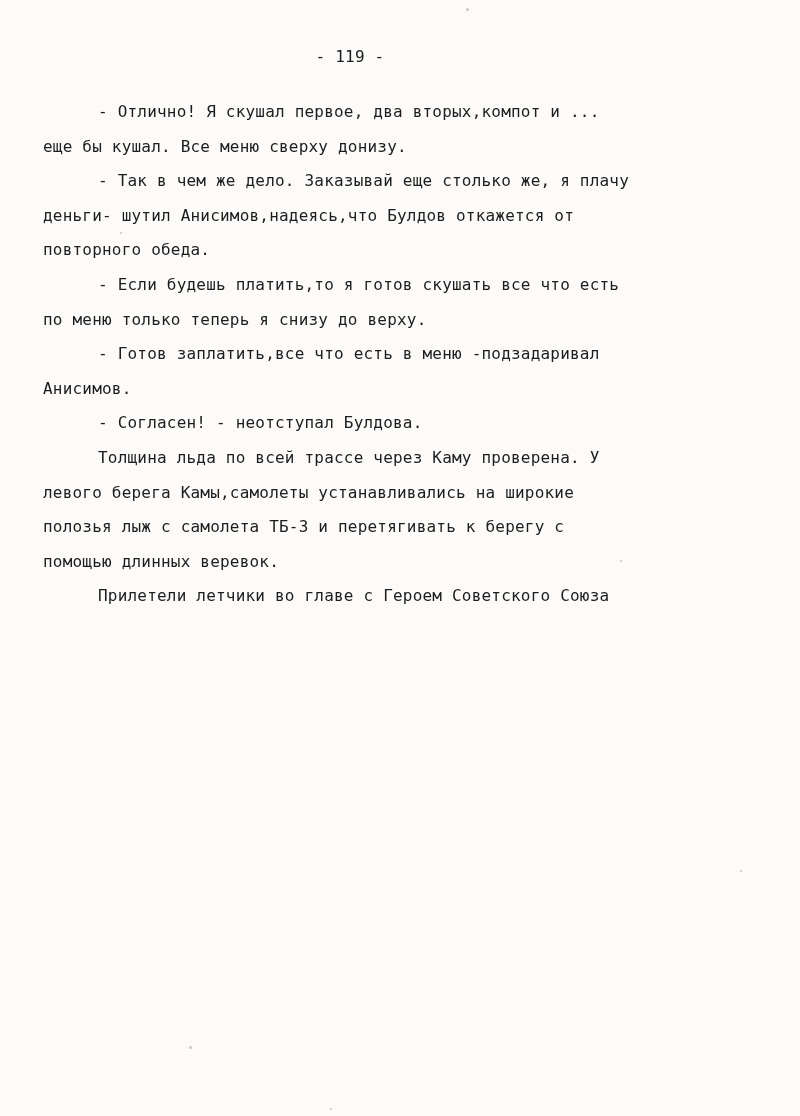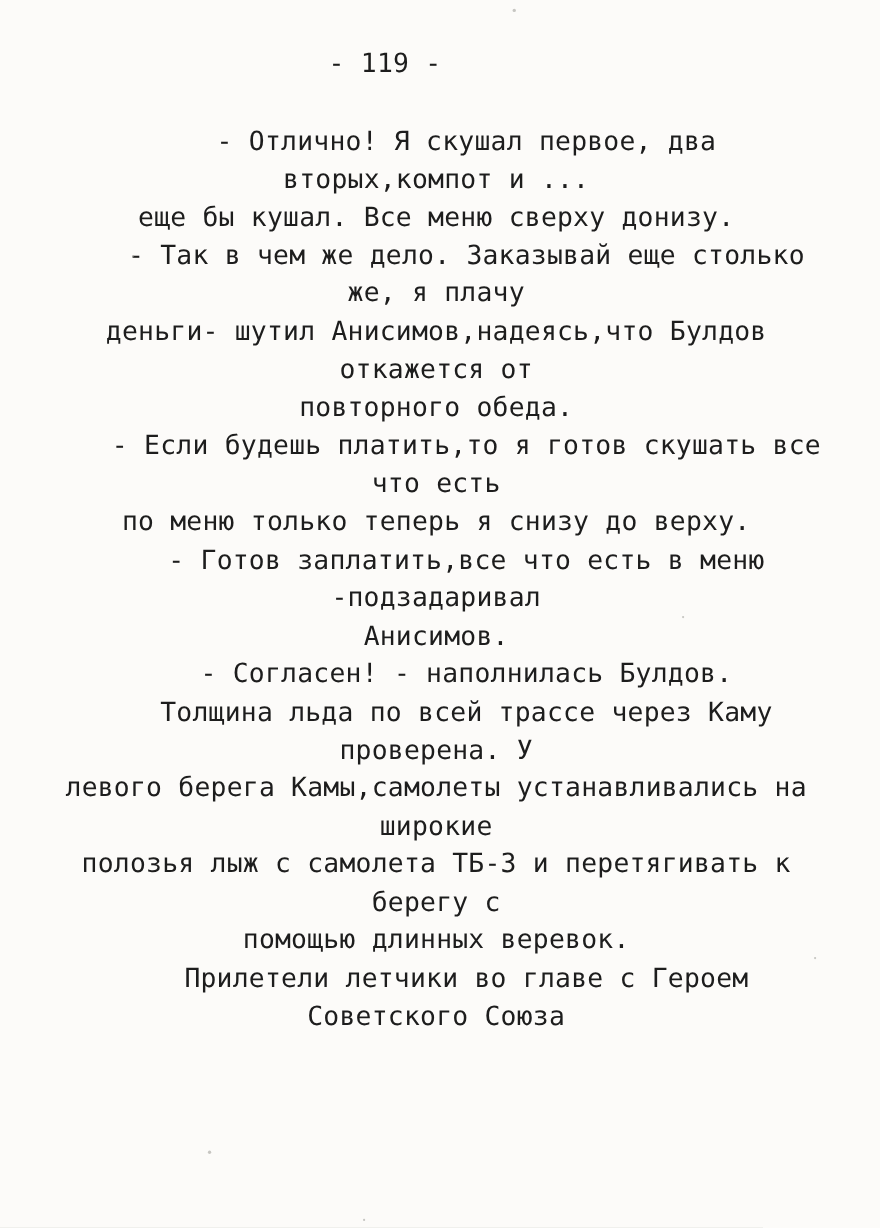--- a/index.html
+++ b/index.html
@@ -9,37 +9,36 @@
   }
   .page {
     position: relative;
     width: 800px;
     height: 1116px;
     margin: 0;
     background: #fcfbf9;
     overflow: hidden;
     color: #1d1d1d;
     font-family: "DejaVu Sans Mono", "Liberation Mono", monospace;
-    font-size: 24px;
+    font-size: 16px;
     letter-spacing: 0.2px;
   }
   .page-number {
     margin: 0;
     padding-top: 47px;
     height: 20px;
     line-height: 20px;
     text-align: center;
     transform: translateX(-50px);
     font-weight: 500;
   }
   .body-text {
-    margin-top: 44px;
+    margin-top: 28px;
     padding-left: 43px;
     padding-right: 50px;
-    text-align: center;
   }
   .body-text p {
     margin: 0;
     line-height: 34.6px;
     white-space: pre-wrap;
     font-weight: 500;
   }
   .body-text p.indent {
     text-indent: 55px;
   }
@@ -60,21 +59,21 @@
   <div class="body-text">
     <p class="indent">- Отлично! Я скушал первое, два вторых,компот и ...
 еще бы кушал. Все меню сверху донизу.</p>
     <p class="indent">- Так в чем же дело. Заказывай еще столько же, я плачу
 деньги- шутил Анисимов,надеясь,что Булдов откажется от
 повторного обеда.</p>
     <p class="indent">- Если будешь платить,то я готов скушать все что есть
 по меню только теперь я снизу до верху.</p>
     <p class="indent">- Готов заплатить,все что есть в меню -подзадаривал
 Анисимов.</p>
-    <p class="indent">- Согласен! - наполнилась Булдов.</p>
+    <p class="indent">- Согласен! - неотступал Булдова.</p>
     <p class="indent">Толщина льда по всей трассе через Каму проверена. У
 левого берега Камы,самолеты устанавливались на широкие
 полозья лыж с самолета ТБ-3 и перетягивать к берегу с
 помощью длинных веревок.</p>
     <p class="indent">Прилетели летчики во главе с Героем Советского Союза</p>
   </div>
 
   <div class="speck" style="left:466px;top:8px;width:3px;height:3px;"></div>
   <div class="speck" style="left:189px;top:1046px;width:3px;height:3px;"></div>
   <div class="speck" style="left:120px;top:232px;width:2px;height:2px;"></div>

